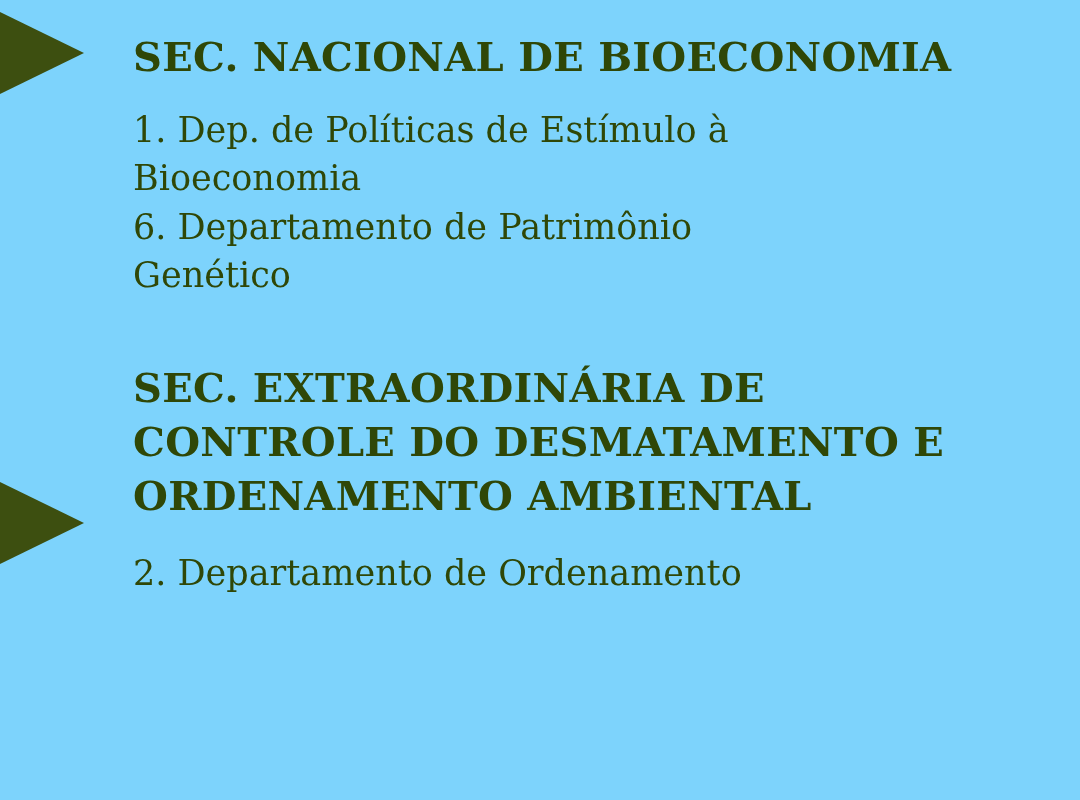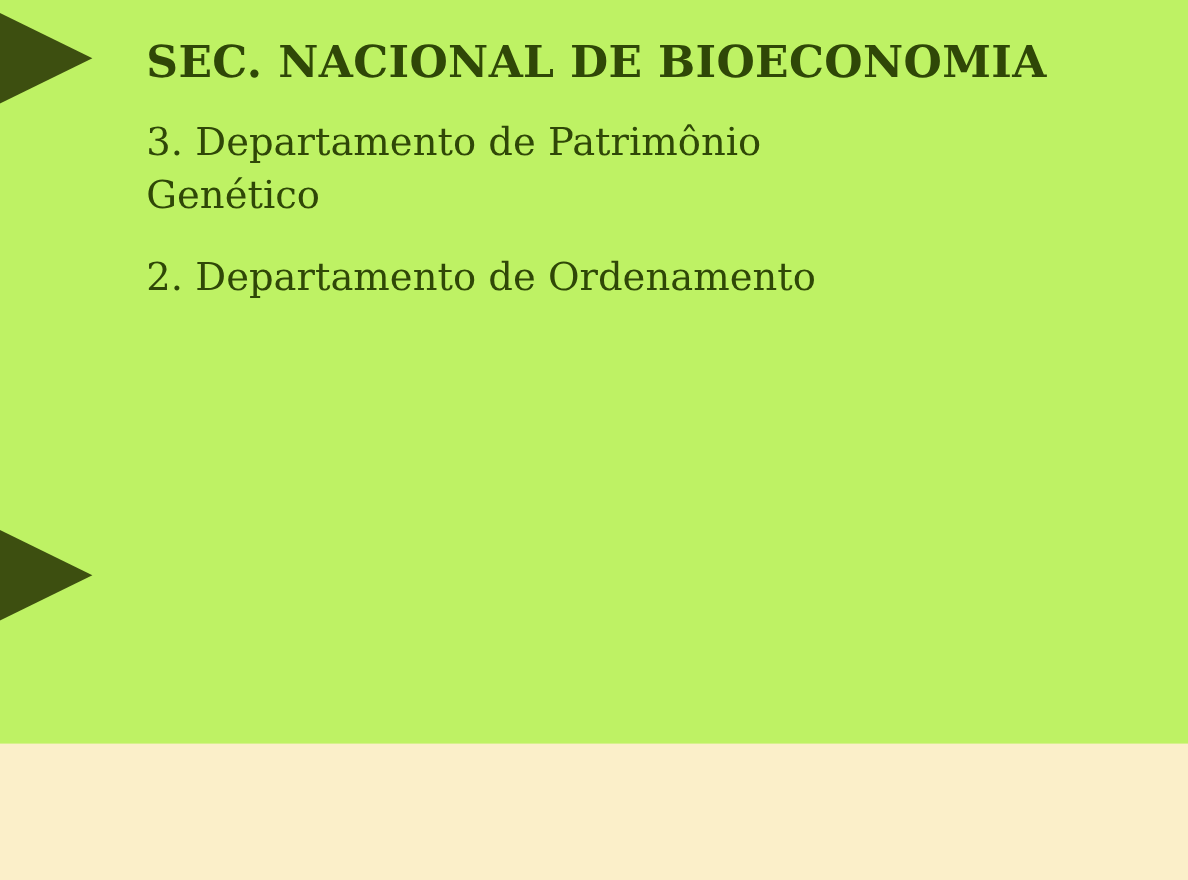--- a/index.html
+++ b/index.html
@@ -10,22 +10,22 @@
     width: 1080px;
     height: 800px;
     background: #fbefc9;
     font-family: "Liberation Serif", serif;
     overflow: hidden;
     position: relative;
   }
   .page {
     position: relative;
     width: 1080px;
-    height: 676px;
-    background: #bef264;
+    height: 800px;
+    background: #7dd3fc;
     overflow: hidden;
   }
 
   
   .arrow {
     position: absolute;
     left: -8px;
     width: 0;
     height: 0;
     border-top: 45px solid transparent;
@@ -96,24 +96,26 @@
 <div class="page">
 
   <div class="arrow arrow-1"></div>
   <div class="arrow arrow-2"></div>
 
   <div class="content">
 
     <div class="section">
       <h1 class="sec-title sec-1-title">SEC. NACIONAL DE BIOECONOMIA</h1>
       <ul class="dept-list sec-1-list">
-        <li>3. Departamento de Patrimônio Genético</li>
+        <li>1. Dep. de Políticas de Estímulo à Bioeconomia</li>
+        <li>6. Departamento de Patrimônio Genético</li>
       </ul>
     </div>
 
     <div class="section">
+      <h1 class="sec-title sec-2-title">SEC. EXTRAORDINÁRIA DE CONTROLE DO DESMATAMENTO E ORDENAMENTO AMBIENTAL</h1>
       <ul class="dept-list sec-2-list">
         <li>2. Departamento de Ordenamento</li>
       </ul>
     </div>
 
   </div>
 </div>
 
 </body></html>

